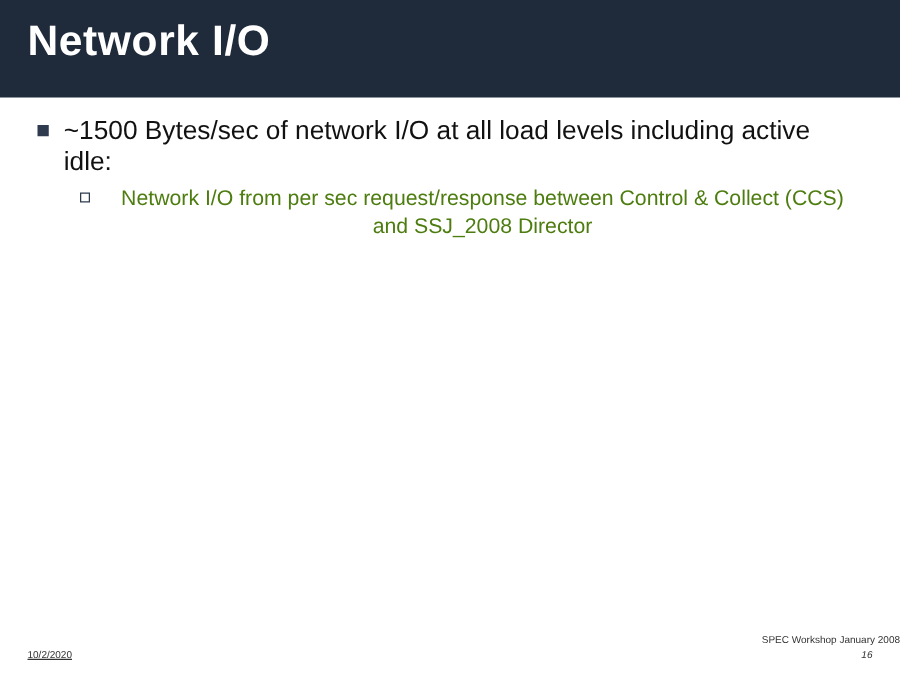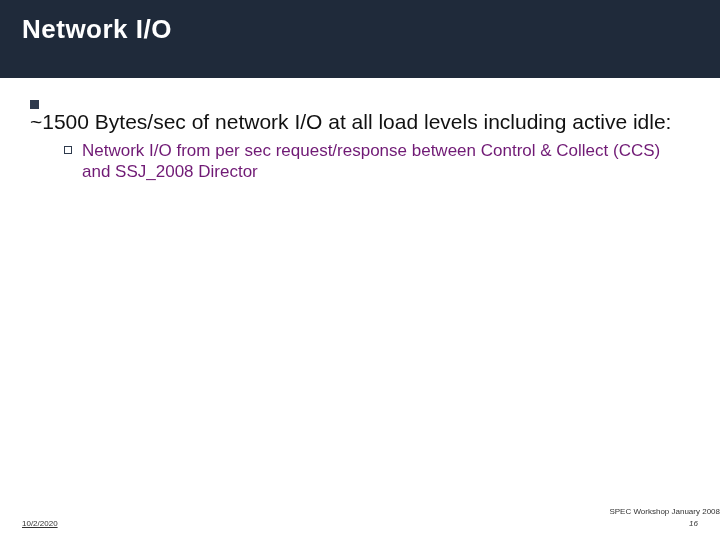--- a/index.html
+++ b/index.html
@@ -15,36 +15,35 @@
     position: absolute;
     top: 0; left: 0;
     width: 100%;
     height: 78px;
     background: #1f2a3a;
   }
   .title {
     position: absolute;
     top: 14px;
     left: 22px;
-    font-size: 26px;
+    font-size: 34px;
     font-weight: 700;
     color: #ffffff;
     letter-spacing: 0.5px;
   }
   .content {
     position: absolute;
     top: 92px;
     left: 30px;
     right: 30px;
   }
   .bullet-l1 {
     display: flex;
     align-items: flex-start;
     margin-bottom: 6px;
-    flex-direction: column;
   }
   .bullet-l1 .marker {
     width: 9px; height: 9px;
     background: #2e3a4d;
     margin-top: 8px;
     margin-right: 12px;
     flex: 0 0 auto;
   }
   .bullet-l1 .text {
     font-size: 21px;
@@ -61,21 +60,22 @@
     width: 8px; height: 8px;
     border: 1.5px solid #2e3a4d;
     background: transparent;
     margin-top: 6px;
     margin-right: 10px;
     flex: 0 0 auto;
   }
   .bullet-l2 .text {
     font-size: 17px;
     line-height: 1.25;
-    color: #701a75;
+    color: #4d7c0f;
+    text-align: center;
   }
   .footer {
     position: absolute;
     bottom: 12px;
     left: 0;
     width: 100%;
     font-size: 8px;
     color: #333;
   }
   .footer .date { position: absolute; left: 22px; bottom: 0; text-decoration: underline; }

